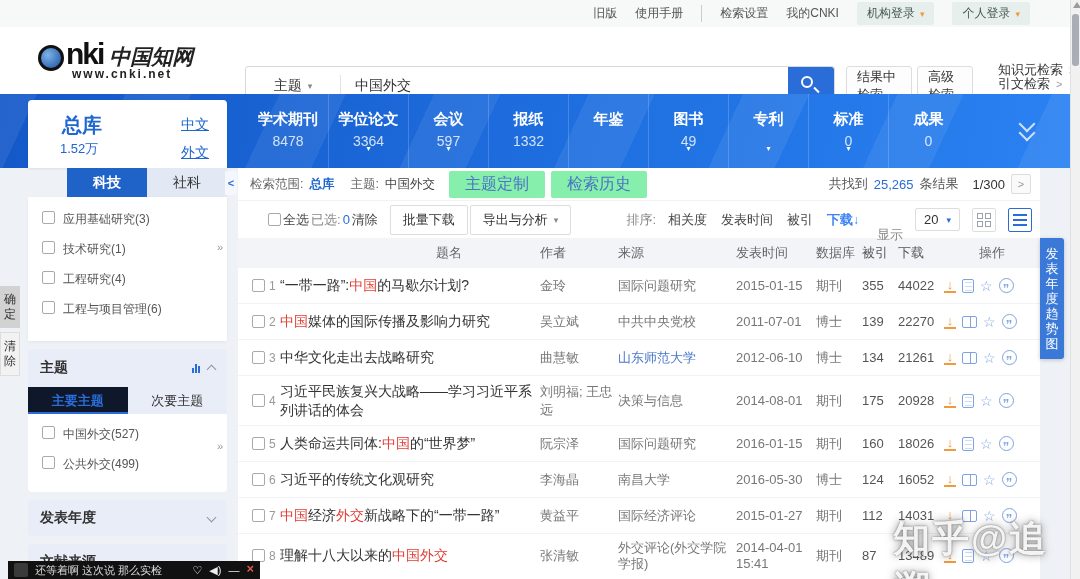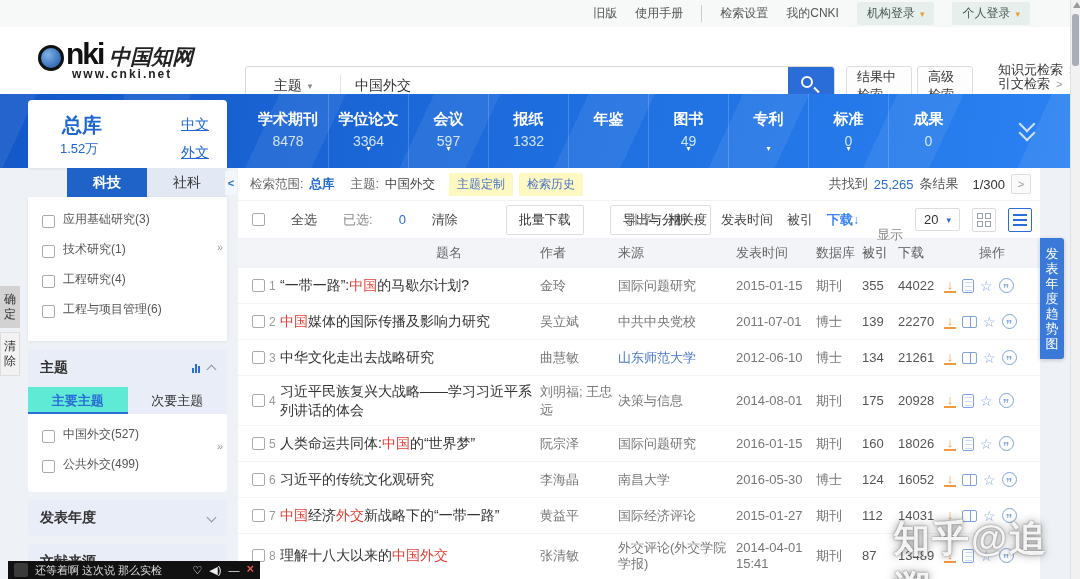--- a/index.html
+++ b/index.html
@@ -54,56 +54,56 @@
   .total-count { position:absolute; left:32px; top:40px; font-size:13px; color:#1e66d0; }
   .lang-links { position:absolute; right:18px; top:8px; text-align:center; }
   .lang-links a { display:block; color:#1e66d0; font-size:14px; text-decoration:underline; margin-top:4px; cursor:pointer; line-height:24px; }
   .side-tabs { display:flex; height:29px; position:relative;padding-left:39px; }
   .side-tab { flex:1; text-align:center; line-height:29px; font-size:14px; cursor:pointer; }
   .side-tab.active { background:#1f63c8; color:#fff; font-weight:bold; position:relative; }
   .side-tab.active::after { content:""; position:absolute; left:50%; bottom:-5px; margin-left:-5px; border:5px solid transparent; border-top-color:#1f63c8; }
   .side-tab.inactive { background:#e2e8f4; color:#333; }
   .collapse-strip { position:absolute; right:-10px; top:3px; width:12px; height:24px; background:#f4f7fd; border-radius:0 3px 3px 0; color:#2a6cd8; font-size:11px; line-height:24px; text-align:center; cursor:pointer; font-weight:bold; }
   .cat-panel { background:#fff; padding:14px 0 10px 14px; position:relative; box-shadow:0 1px 3px rgba(0,0,0,0.06); }
-  .cat-item { display:flex; align-items:flex-end; gap:8px; font-size:12px; color:#555; margin-bottom:13px; cursor:pointer; }
+  .cat-item { display:flex; align-items:flex-start; gap:8px; font-size:12px; color:#555; margin-bottom:13px; cursor:pointer; }
   .cbx { width:13px; height:13px; border:1px solid #a9a9a9; border-radius:2px; background:#fff; flex:none; cursor:pointer; }
   .more-arrows { position:absolute; right:4px; top:44px; color:#999; font-size:11px; cursor:pointer; }
   .filter-box { background:#e9edf8; border-radius:4px; margin-top:8px; overflow:hidden; }
   .filter-head { display:flex; align-items:center; justify-content:space-between; padding:10px 12px; cursor:pointer; }
   .filter-title { font-size:14px; font-weight:bold; color:#333; }
   .filter-head-icons { display:flex; align-items:center; gap:8px; }
   .bars-icon { display:inline-flex; align-items:flex-end; gap:1px; height:10px; }
   .bars-icon i { width:2px; background:#2a6cd8; display:block; }
   .bars-icon i:nth-child(1){height:5px;} .bars-icon i:nth-child(2){height:9px;} .bars-icon i:nth-child(3){height:7px;}
   .chev { width:7px; height:7px; border-right:1.5px solid #8a93a6; border-bottom:1.5px solid #8a93a6; display:inline-block; }
   .chev.up { transform:rotate(-135deg); margin-top:3px; }
   .chev.down { transform:rotate(45deg); margin-bottom:2px; }
   .topic-tabs { display:flex; height:27px; background:#e9edf8; }
   .topic-tab { flex:1; text-align:center; line-height:27px; font-size:13px; color:#333; cursor:pointer; }
-  .topic-tab.active { background:#5eead4; color:#2a6cd8; border-bottom:2px solid #2a6cd8; font-weight:bold; }
+  .topic-tab.active { background:#0f172a; color:#2a6cd8; border-bottom:2px solid #2a6cd8; font-weight:bold; }
   .topic-body { background:#fff; padding:12px 0 6px 14px; position:relative; }
   .sec-collapsed { background:#e9edf8; border-radius:4px; margin-top:8px; height:36px; display:flex; align-items:center; justify-content:space-between; padding:0 12px; cursor:pointer; }
 
   
   .side-float { position:absolute; left:0; top:286px; width:20px; }
   .vbtn { width:20px; padding:6px 3px; font-size:12px; color:#333; text-align:center; line-height:15px; cursor:pointer; margin-bottom:4px; }
   .vbtn.confirm { background:#d2d2d2; }
   .vbtn.clear { background:#f2f2f2; border:1px solid #ddd; }
 
   
   .main { position:absolute; left:238px; top:168px; width:802px; height:411px; background:#fff; }
   .crumb-row { height:33px; display:flex; align-items:center; padding-left:12px; font-size:12.5px; color:#666; gap:6px; border-bottom:1px solid #f0f2f5; position:relative; }
   .crumb-row .scope-val { color:#1e66d0; font-weight:bold; margin-right:10px; }
   .crumb-row .field-val { color:#444; margin-right:8px; }
-  .badge { background:#fef9c3; color:#4c74c4; font-size:12px; padding:3px 8px; border-radius:2px; cursor:pointer; }
+  .badge { background:#86efac; color:#4c74c4; font-size:16px; padding:3px 16px; border-radius:2px; cursor:pointer; }
   .crumb-right { position:absolute; right:9px; display:flex; align-items:center; gap:6px; font-size:13px; color:#555; }
   .crumb-right .cnt { color:#2a6cd8; }
   .pg-next { width:20px; height:20px; border:1px solid #ddd; background:#fafafa; color:#999; font-size:11px; text-align:center; line-height:18px; border-radius:2px; cursor:pointer; }
 
-  .toolbar { height:37px; display:flex; align-items:center; padding-left:14px; font-size:13px; color:#444; gap:26px; position:relative;text-align:right; }
+  .toolbar { height:37px; display:flex; align-items:center; padding-left:30px; font-size:13px; color:#444; gap:2px; position:relative;text-align:right; }
   .toolbar .sel-cnt { color:#2a6cd8; }
   .tb-btn { border:1px solid #ddd; background:#fff; border-radius:2px; font-size:13px; color:#333; padding:5px 12px; cursor:pointer; display:flex; align-items:center; gap:6px; }
   .tb-btn .arr { font-size:9px; color:#888; }
   .toolbar-right { position:absolute; right:8px; display:flex; align-items:center; gap:12px; }
   .sort-item { cursor:pointer; color:#444; }
   .sort-item.active { color:#3b82f6; font-weight:bold; }
   .sort-item.active .sarr { font-size:12px; }
   .size-select { border:1px solid #ddd; border-radius:2px; padding:3px 8px; display:flex; gap:8px; align-items:center; font-size:13px; color:#333; cursor:pointer; }
   .size-select .arr { font-size:9px; color:#2a6cd8; }
   .view-icon { width:24px; height:24px; border:1px solid #ddd; border-radius:2px; display:flex; align-items:center; justify-content:center; cursor:pointer; }
@@ -350,21 +350,21 @@
         <span style="color:#333; margin-left:8px;">1/300</span>
         <span class="pg-next">&gt;</span>
       </span>
     </div>
     <div class="toolbar">
       <span class="cbx"></span>
       <span>全选</span>
       <span style="color:#888;">已选:</span>
       <span class="sel-cnt">0</span>
       <span>清除</span>
-      <span class="tb-btn" style="margin-left:22px;">批量下载</span>
+      <span class="tb-btn" style="margin-left:10px;">批量下载</span>
       <span class="tb-btn">
           <span>导出与分析</span>
           <span class="arr">▾</span>
         </span>
       <span class="toolbar-right">
         <span style="color:#888;">排序:</span>
         <span id="sort-items" style="display:flex; gap:14px;">
             <span class="sort-item">相关度</span>
             <span class="sort-item">发表时间</span>
             <span class="sort-item">被引</span>

